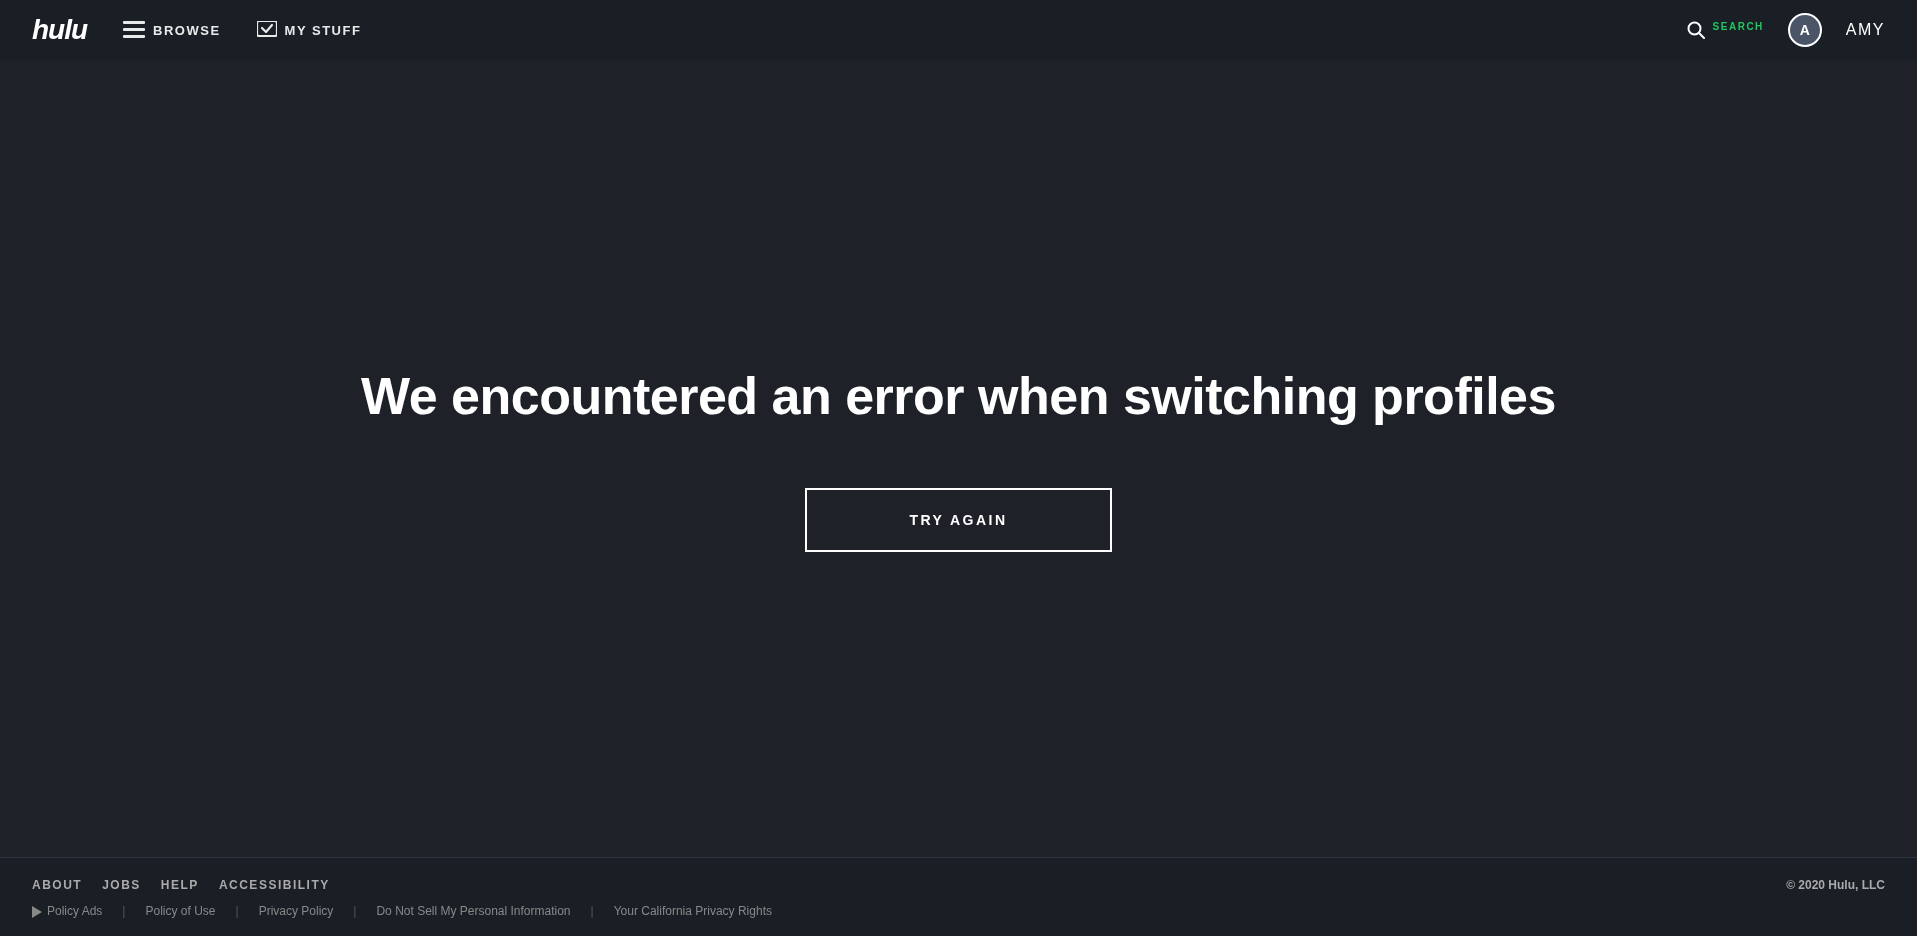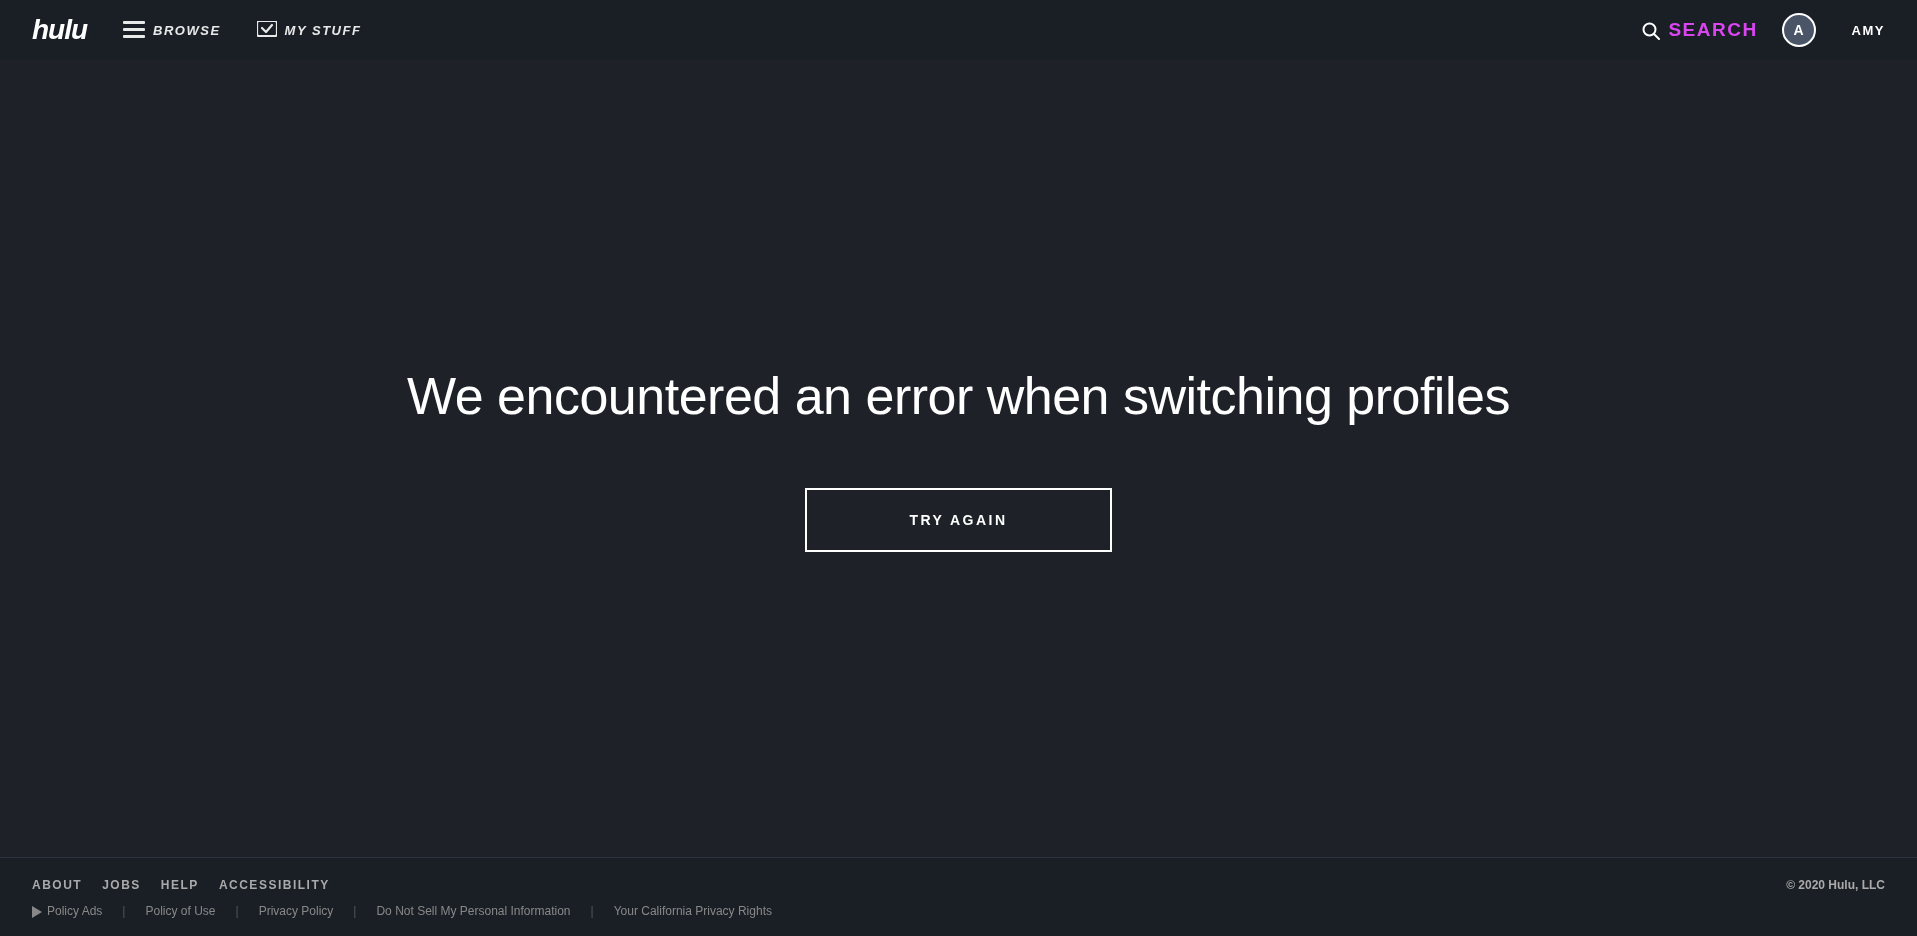--- a/index.html
+++ b/index.html
@@ -44,78 +44,76 @@
       display: flex;
       align-items: center;
       gap: 8px;
       cursor: pointer;
       color: #ffffff;
       font-size: 13px;
       font-weight: 600;
       letter-spacing: 1.5px;
       text-transform: uppercase;
       opacity: 0.9;
-      font-style: italic;
     }
 
     .header-right {
       margin-left: auto;
       display: flex;
       align-items: center;
       gap: 24px;
     }
 
     .search-btn {
       display: flex;
-      align-items: center;
+      align-items: flex-start;
       gap: 8px;
       cursor: pointer;
-      color: #d946ef;
-      font-size: 19px;
+      color: #22c55e;
+      font-size: 10px;
       font-weight: 600;
       letter-spacing: 1.5px;
       text-transform: uppercase;
     }
 
     .user-avatar {
       width: 34px;
       height: 34px;
       border-radius: 50%;
       background-color: #4a5568;
       border: 2px solid #ffffff;
       display: flex;
       align-items: center;
       justify-content: center;
       font-size: 14px;
       font-weight: 700;
       cursor: pointer;
     }
 
     .user-name {
-      font-size: 13px;
-      font-weight: 700;
-      letter-spacing: 1.5px;
-      text-transform: uppercase;
-      cursor: pointer;
-      margin-left: 12px;
+      font-size: 16px;
+      font-weight: 400;
+      letter-spacing: 1.5px;
+      text-transform: uppercase;
+      cursor: pointer;
     }
 
     
     .main-content {
       flex: 1;
       display: flex;
       flex-direction: column;
       align-items: center;
       justify-content: center;
       padding: 80px 40px;
     }
 
     .error-message {
       font-size: 52px;
-      font-weight: 400;
+      font-weight: 700;
       color: #ffffff;
       text-align: center;
       margin-bottom: 60px;
       letter-spacing: -0.5px;
       line-height: 1.2;
     }
 
     .try-again-btn {
       background-color: transparent;
       border: 2px solid #ffffff;

